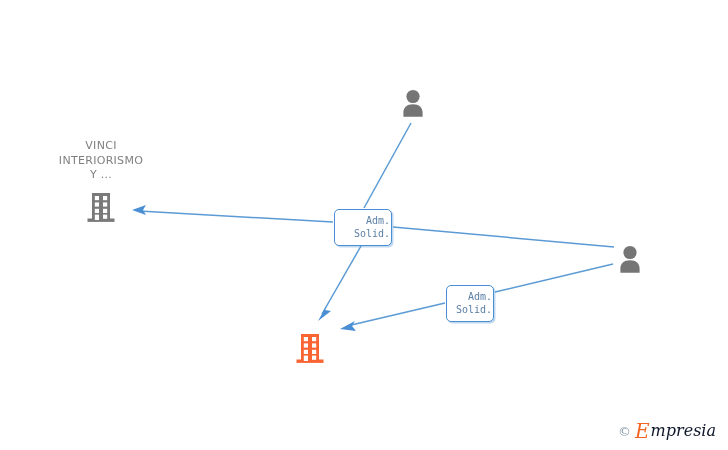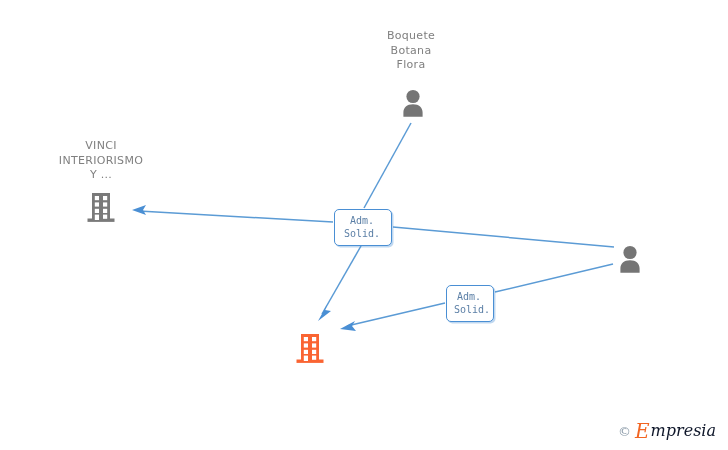--- a/index.html
+++ b/index.html
@@ -50,26 +50,26 @@
     letter-spacing: 0.1px;
   }
   
   .edge-chip {
     position: absolute;
     box-sizing: border-box;
     background: #ffffff;
     border: 1.3px solid #4a8fd4;
     border-radius: 5px;
     box-shadow: 1.5px 1.5px 0 rgba(74,143,212,0.35);
-    padding: 4px 9px 5px 7px;
+    padding: 4px 1px 5px 7px;
     color: #5b7fa6;
     font-family: "DejaVu Sans Mono", monospace;
     font-size: 10px;
     line-height: 13px;
-    text-align: center;
+    text-align: right;
     white-space: pre-line;
   }
   
   #watermark {
     position: absolute;
     right: 12px;
     bottom: 9px;
     display: flex;
     align-items: center;
     gap: 4px;
@@ -147,23 +147,20 @@
     </g>
 
     <g id="nodes-layer">
       <use href="#sym-person" x="398" y="88" width="30" height="30" fill="#757575"></use>
       <use href="#sym-building" x="86" y="192" width="30" height="32" fill="#7a7a7a"></use>
       <use href="#sym-person" x="615" y="244" width="30" height="30" fill="#757575"></use>
       <use href="#sym-building" x="295" y="333" width="30" height="32" fill="#fa6432"></use>
     </g>
   </svg>
 
-  <div class="node-label" style="left:363px; top:29px; width:96px;">Boquete
-Botana
-Flora</div>
 
   <div class="node-label" style="left:42px; top:139px; width:118px;">VINCI
 INTERIORISMO
 Y ...</div>
 
 
 
   <div class="edge-chip" style="left:334px; top:209px; width:58px;">Adm.
 Solid.</div>
 

